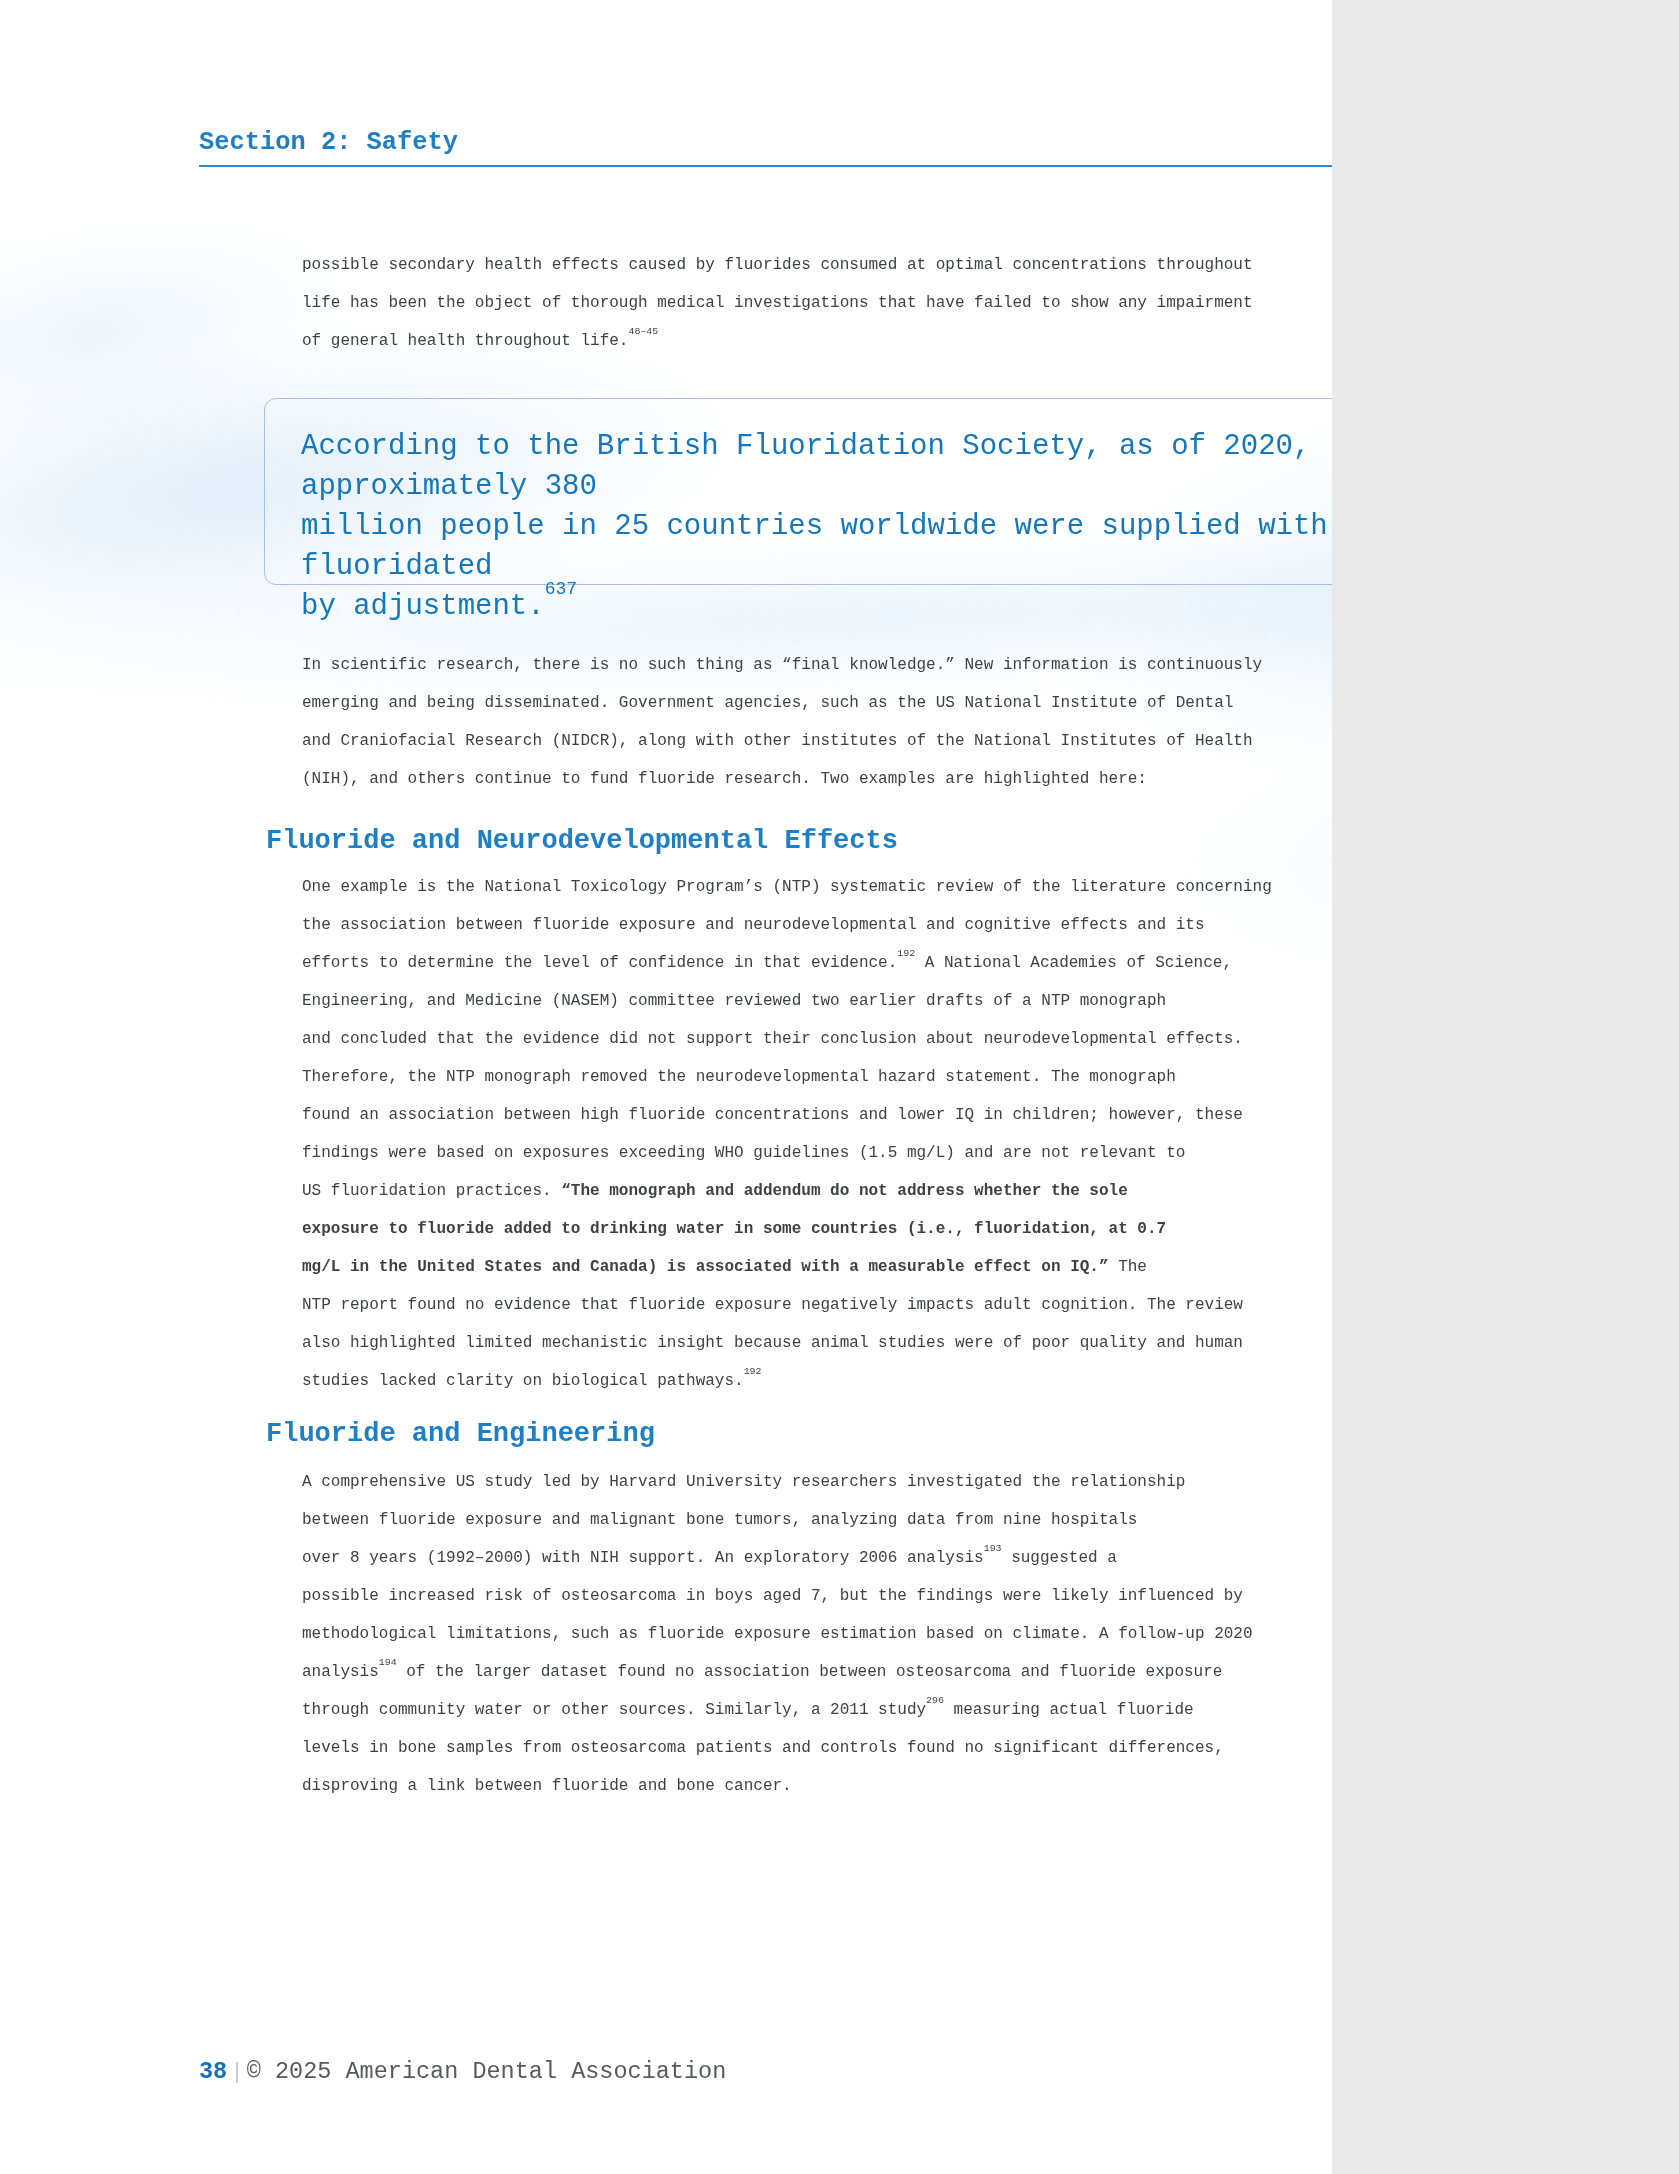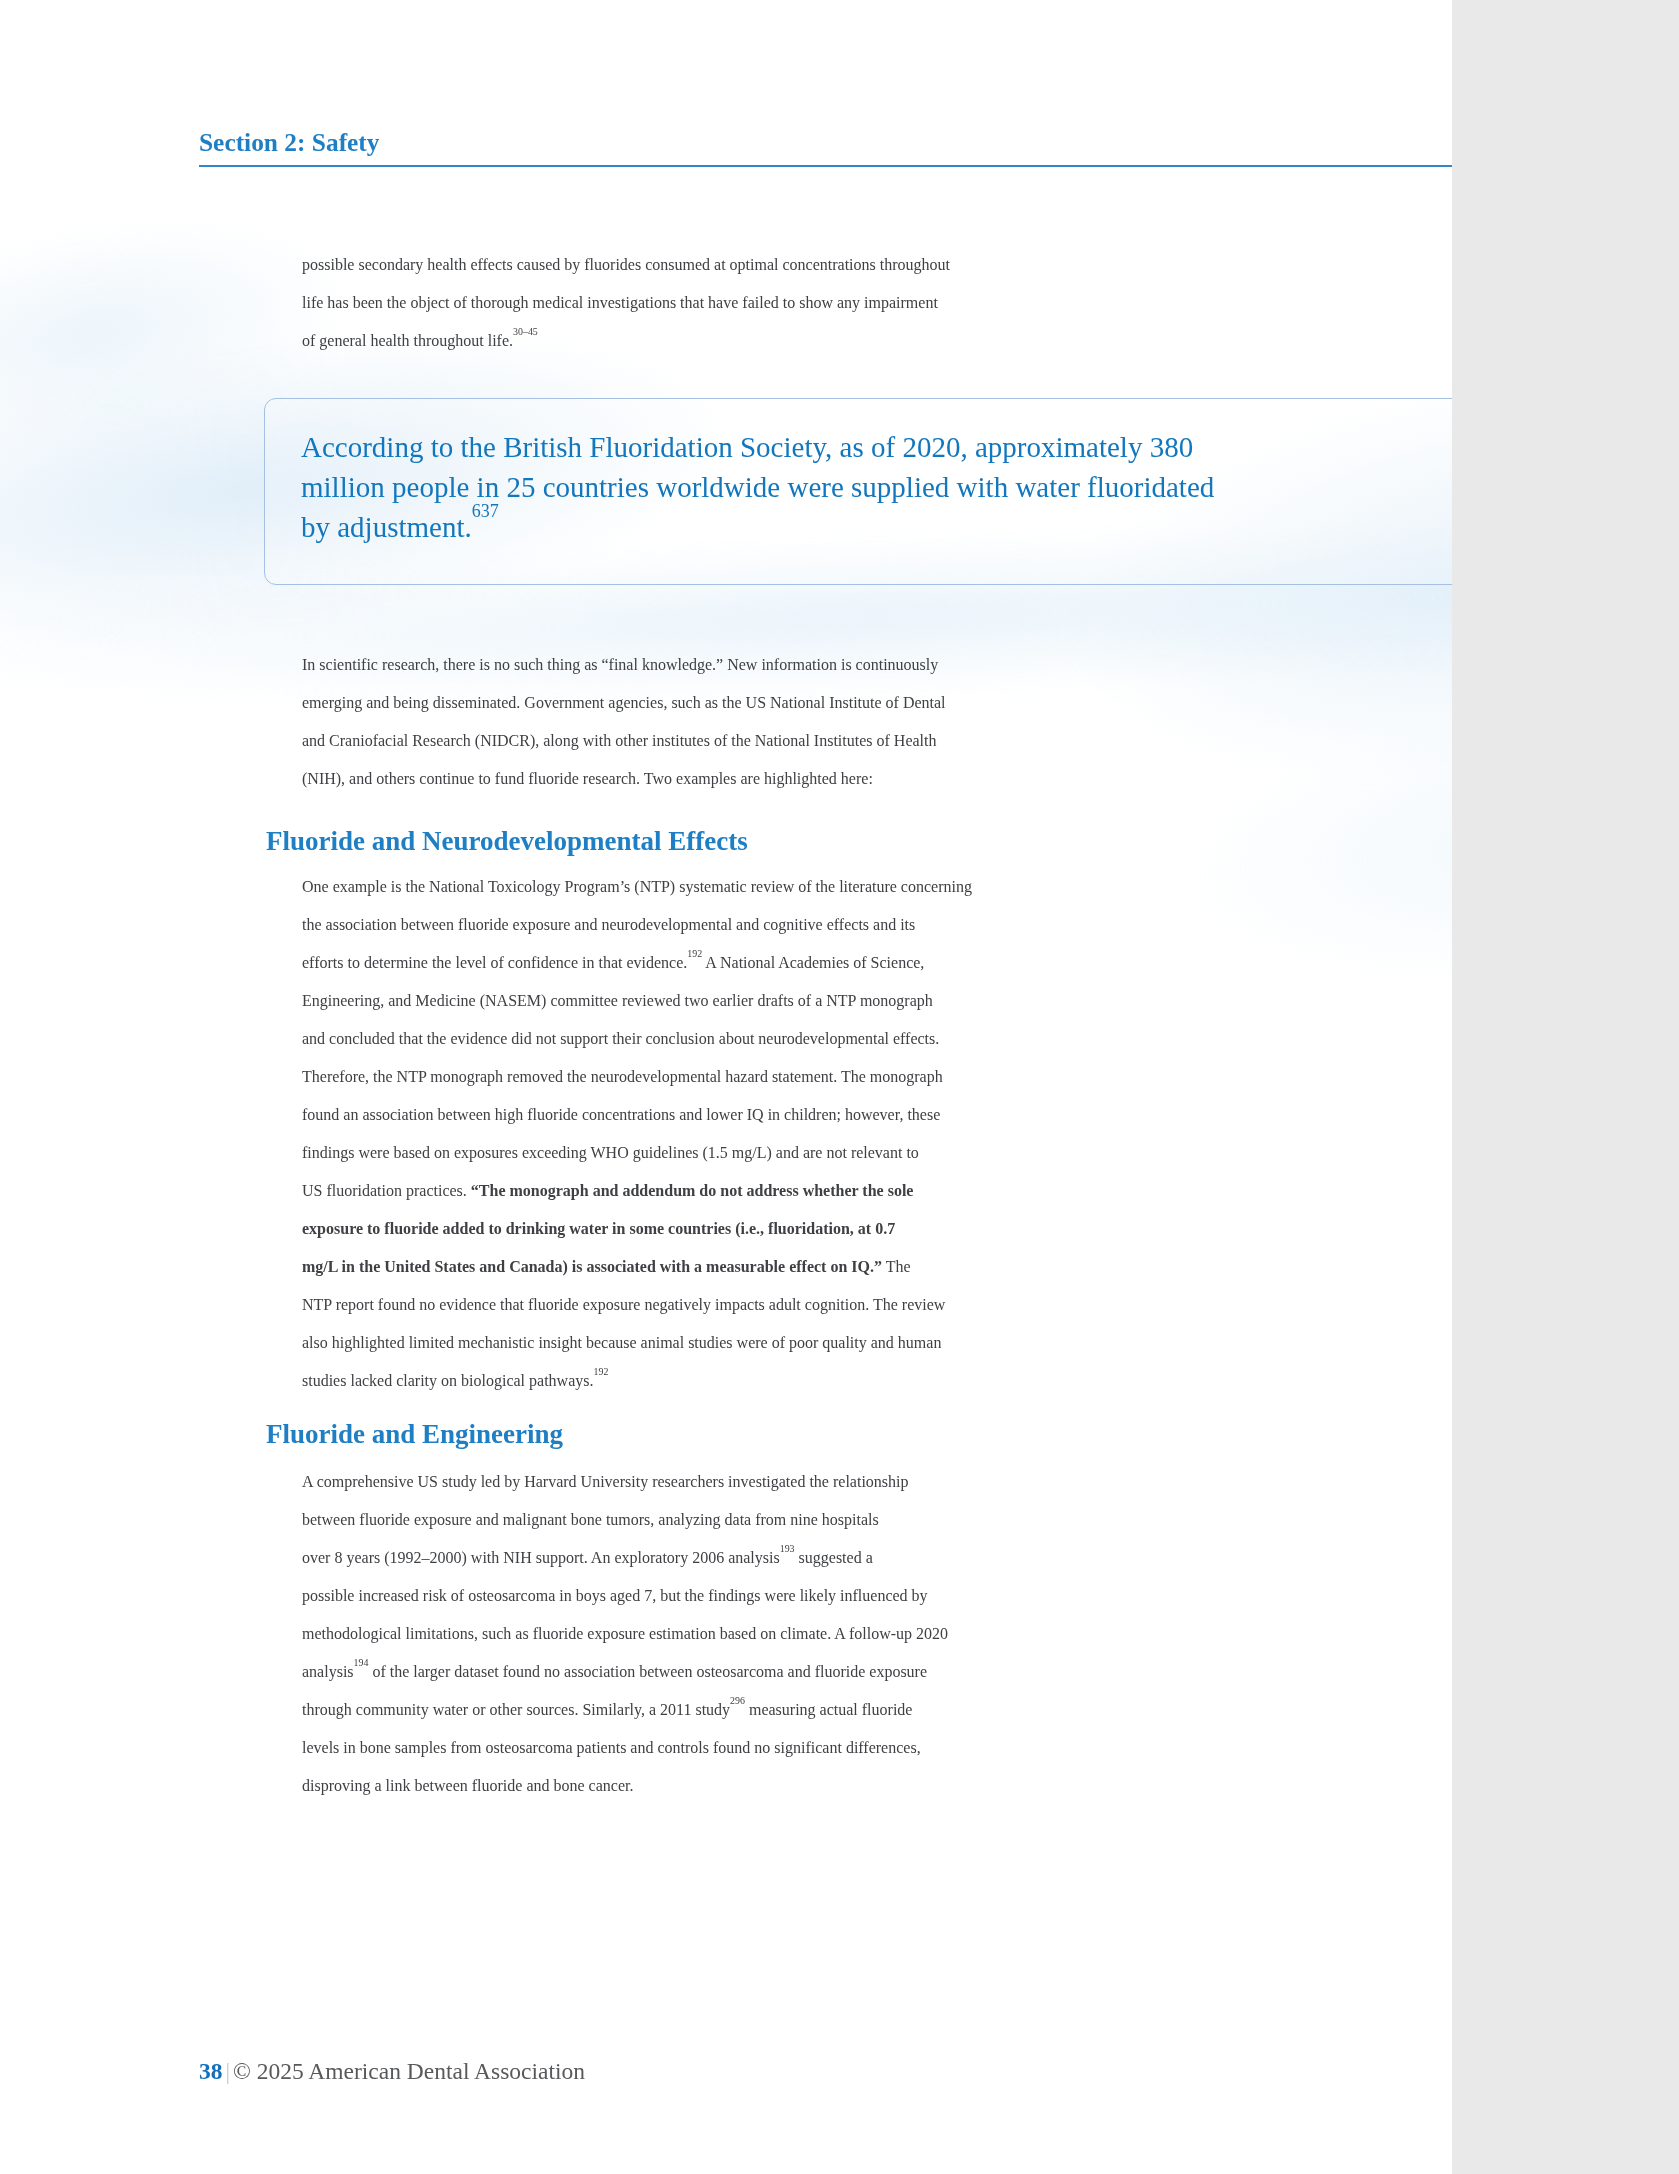--- a/index.html
+++ b/index.html
@@ -1,21 +1,21 @@
 <!DOCTYPE html>
 <html style="--brand_blue: #1e7fc4; --rule_blue: #3387c8; --callout_text_blue: #1277bd; --callout_border_blue: #a5c0e3; --body_text: #3e4043; --footer_text: #58595b; --footer_divider: #c6c8ca; --page_number_blue: #1470b8; --wave_tint: #dcebf7; --page_background: #ffffff;font-size:15px"><head>
 <meta charset="utf-8">
 <style>
   html,body{margin:0;padding:0;background:#e9e9e9;}
   .page{
     position:relative;
-    width:1452px;height:2174px;
+    width:1332px;height:2174px;
     background:var(--page_background,#ffffff);
     overflow:hidden;
-    font-family:Liberation Serif, serif;
+    font-family:Liberation Mono, monospace;
     color:var(--body_text,#3e4043);
   }
   
   .wave{position:absolute;z-index:0;pointer-events:none;border-radius:50%;}
   .wave1{left:-245px;top:339px;width:989px;height:301px;
     background:radial-gradient(ellipse at center,rgba(203,226,244,.60) 0%,rgba(203,226,244,0) 70%);
     transform:rotate(-7deg);filter:blur(9.4px);}
   .wave2{left:1055px;top:377px;width:923px;height:395px;
     background:radial-gradient(ellipse at center,rgba(206,228,245,.55) 0%,rgba(206,228,245,0) 70%);
     transform:rotate(-9deg);filter:blur(11.3px);}
@@ -99,21 +99,21 @@
   <div class="wave wave2"></div>
   <div class="wave wave3"></div>
   <div class="wave wave4"></div>
   <div class="wave wave5"></div>
 
   <div class="layer section-header">Section 2: Safety</div>
   <div class="layer section-rule"></div>
 
   <div class="layer body-text p1"><span>possible secondary health effects caused by fluorides consumed at optimal concentrations throughout
 life has been the object of thorough medical investigations that have failed to show any impairment
-of general health throughout life.</span><sup>30–45</sup></div>
+of general health throughout life.</span><sup>48–45</sup></div>
 
   <div class="layer callout-box">
     <div class="callout-text"><span>According to the British Fluoridation Society, as of 2020, approximately 380
 million people in 25 countries worldwide were supplied with water fluoridated
 by adjustment.</span><sup>637</sup></div>
   </div>
 
   <div class="layer sub-heading h2a">Fluoride and Neurodevelopmental Effects</div>
 
   <div class="layer body-text p2"><span>In scientific research, there is no such thing as “final knowledge.” New information is continuously

